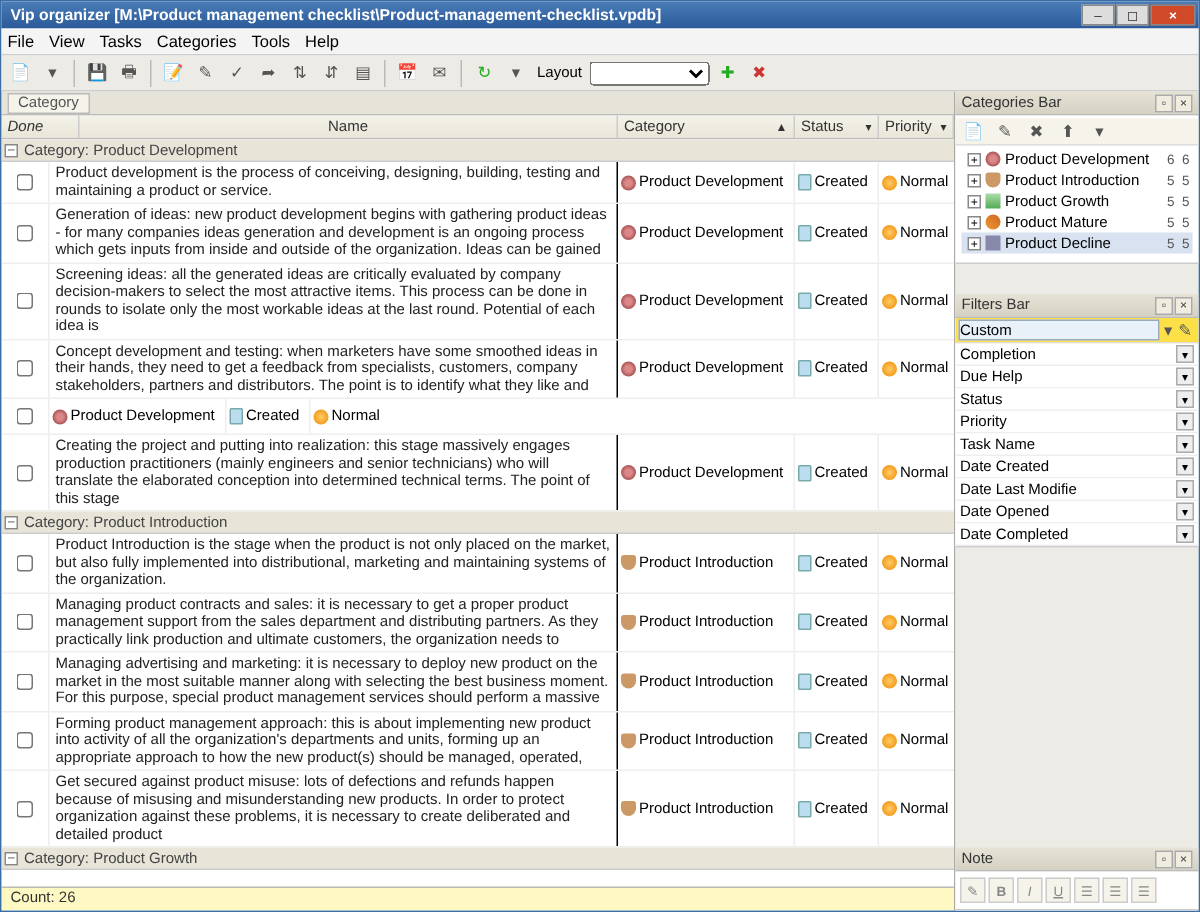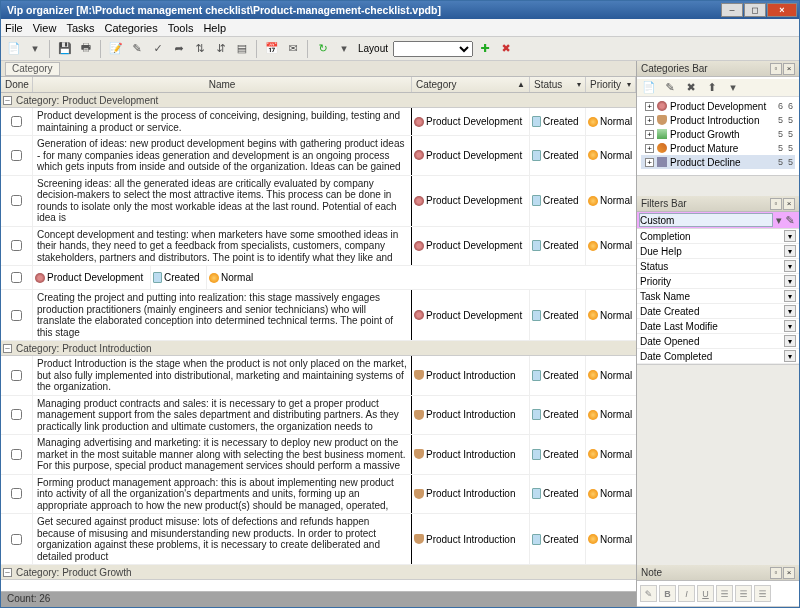--- a/index.html
+++ b/index.html
@@ -14,21 +14,21 @@
 .toolbar { height: 24px; background: #ecebe6; border-bottom: 1px solid #ccc; display: flex; align-items: center; padding: 0 4px; gap: 3px; }
 .tbtn { width: 18px; height: 18px; border: 1px solid transparent; display: flex; align-items: center; justify-content: center; font-size: 11px; cursor: pointer; color:#555; }
 .tsep { width: 2px; height: 18px; border-left: 1px solid #bbb; margin: 0 2px; }
 .layout-sel { height: 16px; font-size: 10px; width: 80px; }
 .content { flex: 1; display: flex; overflow: hidden; }
 .main { flex: 1; display: flex; flex-direction: column; border-right: 1px solid #aaa; overflow: hidden; }
 .cat-bar { height: 16px; background: #e6e3d8; border-bottom: 1px solid #bbb; padding: 0 4px; display:flex; align-items:center; font-size:10px; color:#555; }
 .cat-bar span { border:1px solid #bbb; background:#f5f3ea; padding:0 6px; height:14px; display:inline-flex; align-items:center; }
 .grid-head { height: 16px; background: linear-gradient(to bottom,#f5f3ea,#e8e5d8); border-bottom: 1px solid #bbb; display: flex; font-size: 10px; color: #333; }
 .col { border-right: 1px solid #ccc; padding: 1px 4px; display: flex; align-items: center; overflow:hidden; }
-.col.done { width: 32px; }
+.col.done { width: 52px; font-style: italic; }
 .col.name { flex: 1; }
 .col.cat { width: 118px; }
 .col.status { width: 56px; }
 .col.prio { width: 50px; }
 .grid-body { flex: 1; overflow-y: auto; overflow-x: hidden; background: #fff; }
 .group-row { background: #e8e5d8; border-bottom: 1px solid #ccc; height: 15px; display: flex; align-items: center; padding-left: 2px; font-size: 10px; color:#444; }
 .group-row .exp { width: 9px; height: 9px; border: 1px solid #888; background:#fff; margin-right: 4px; display:inline-flex; align-items:center; justify-content:center; font-size:8px; line-height:1; cursor:pointer; }
 .task-row { display: flex; border-bottom: 1px solid #eee; min-height: 24px; font-size: 10px; }
 .task-row .done { width: 32px; display:flex; align-items:center; justify-content:center; border-right:1px solid #eee; }
 .task-row .done input { width:11px; height:11px; }
@@ -37,35 +37,35 @@
 .task-row .status { width: 56px; padding: 2px 2px; border-right:1px solid #eee; display:flex; align-items:center; gap:2px; }
 .task-row .prio { width: 50px; padding: 2px 2px; display:flex; align-items:center; gap:2px; }
 .ico { width:10px; height:10px; display:inline-block; }
 .ico.cat-pd { background: radial-gradient(circle,#d88 30%,#a55 70%); border-radius:50%; }
 .ico.cat-pi { background: #c96; border-radius: 2px 2px 50% 50%; }
 .ico.cat-pg { background: linear-gradient(to top,#5a5,#ada); }
 .ico.cat-pm { background: linear-gradient(45deg,#e93,#c62); border-radius:50%; }
 .ico.cat-dc { background: #88a; }
 .ico.created { background:#bcdcf0; border:1px solid #7aa; border-radius:1px; width:9px; height:11px; }
 .ico.normal { background: radial-gradient(circle,#fc6,#e80); border-radius:50%; }
-.footer { height: 16px; background: #a3a3a3; border-top: 1px solid #bbb; font-size: 10px; padding: 1px 6px; color:#333; }
+.footer { height: 16px; background: #fef9c3; border-top: 1px solid #bbb; font-size: 10px; padding: 1px 6px; color:#333; }
 .right { width: 162px; display: flex; flex-direction: column; background: #ecebe6; }
 .panel-title { height: 16px; background: linear-gradient(to bottom,#e6e3d6,#d5d2c4); border-bottom:1px solid #bbb; display:flex; align-items:center; padding:0 4px; font-size:10px; color:#333; justify-content:space-between; }
 .panel-title .pbtns { display:flex; gap:1px; }
 .panel-title .pbtn { width:12px; height:12px; border:1px solid #aaa; background:#f0ede0; font-size:8px; display:flex; align-items:center; justify-content:center; cursor:pointer; }
 .panel-body { background:#fff; border-bottom:1px solid #ccc; }
 .cat-panel { padding:2px 0; }
 .cat-toolbar { height:18px; border-bottom:1px solid #ddd; display:flex; align-items:center; gap:3px; padding:0 3px; background:#f6f4ea;}
 .cat-tree { padding: 2px 4px 4px 4px; }
 .cat-item { display:flex; align-items:center; font-size:10px; height:14px; gap:3px; padding-left:4px; }
 .cat-item.sel { background:#d8e2f0; }
 .cat-item .expi { width:9px; height:9px; border:1px solid #888; display:inline-flex; align-items:center; justify-content:center; font-size:8px; background:#fff; cursor:pointer; }
 .cat-item .cnt { margin-left:auto; color:#555; padding-right:2px; font-size:9px; }
 .filters-body { padding:0; }
-.filter-head { display:flex; align-items:center; height:17px; padding:2px; gap:2px; border-bottom:1px solid #ddd; background:#f0abfc;}
+.filter-head { display:flex; align-items:center; height:17px; padding:2px; gap:2px; border-bottom:1px solid #ddd; background:#fde047;}
 .filter-sel { flex:1; height:14px; font-size:10px; background:#e8f0fa; border:1px solid #9ab; }
 .filter-row { display:flex; align-items:center; height:15px; border-bottom:1px solid #eee; font-size:10px; padding:0 3px; background:#fff; }
 .filter-row .dd { margin-left:auto; width:12px; height:12px; border:1px solid #aaa; background:#eee; font-size:8px; display:flex; align-items:center; justify-content:center; cursor:pointer; }
 .note-body { height:26px; background:#fff; display:flex; align-items:center; gap:2px; padding:3px; }
 .note-body .nbtn { width:17px; height:17px; border:1px solid #ccc; background:#f5f3ea; font-size:9px; display:flex; align-items:center; justify-content:center; cursor:pointer; color:#888;}
 .grid-body::-webkit-scrollbar { width:14px; }
 .grid-body::-webkit-scrollbar-track { background:#f0ede2; }
 .grid-body::-webkit-scrollbar-thumb { background:#c8c4b4; border:1px solid #aaa; }
 </style>
 </head>

